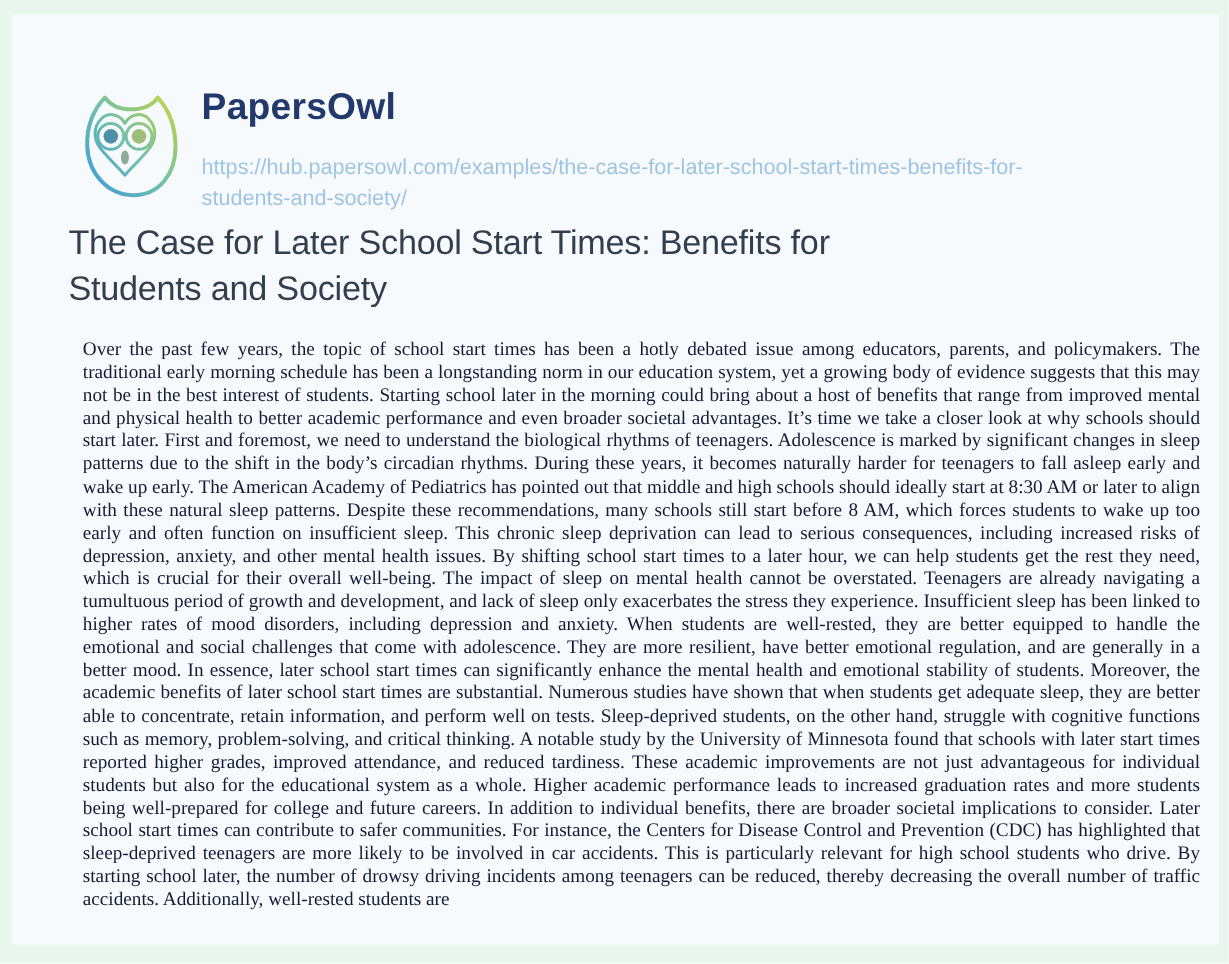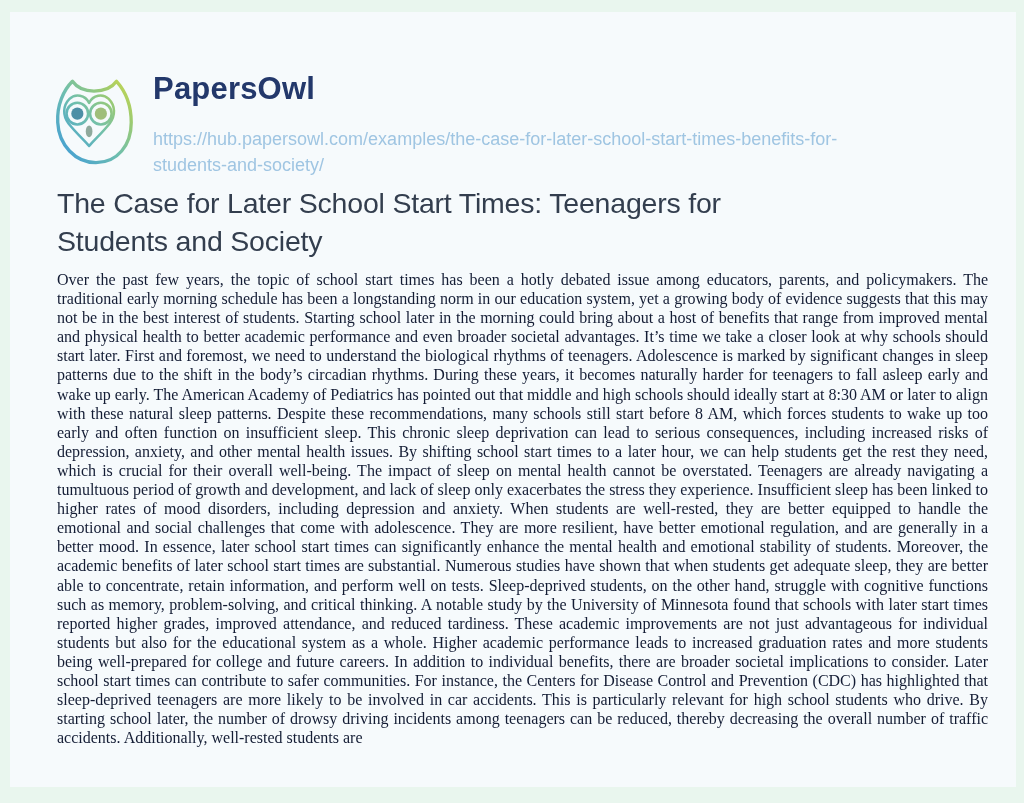--- a/index.html
+++ b/index.html
@@ -10,21 +10,21 @@
     overflow:hidden;
     font-family:"Liberation Sans",sans-serif;
   }
   .card{
     position:absolute;
     left:10px;top:12px;right:8px;bottom:16px;
     background:#f6fafc;
   }
   .header{
     position:absolute;
-    left:35px;top:56px;
+    left:50px;top:56px;
     display:flex;
     align-items:flex-start;
   }
   .logo{
     width:98px;height:104px;
     flex:0 0 auto;
   }
   .brand-block{
     margin-left:10px;
     padding-top:4px;
@@ -59,21 +59,21 @@
   }
   .body-text{
     position:absolute;
     left:47px;top:258px;
     width:931px;
     font-family:"Liberation Serif",serif;
     font-size:16px;
     line-height:19.1px;
     color:#131c34;
     text-align:justify;
-    margin:0;
+    margin:12px;
   }
 </style>
 </head>
 <body>
 
 <div class="page">
   <div class="card">
 
     <div class="header">
 
@@ -113,18 +113,18 @@
           <ellipse cx="45" cy="64" rx="3.4" ry="6" fill="#8fa99c"></ellipse>
         </svg>
       </span>
 
       <div class="brand-block">
         <div class="brand">PapersOwl</div>
         <a class="url" href="#">https://hub.papersowl.com/examples/the-case-for-later-school-start-times-benefits-for-students-and-society/</a>
       </div>
     </div>
 
-    <h1 class="title">The Case for Later School Start Times: Teenagers for Students and Society</h1>
+    <h1 class="title">The Case for Later School Start Times: Benefits for Students and Society</h1>
 
     <p class="body-text">Over the past few years, the topic of school start times has been a hotly debated issue among educators, parents, and policymakers. The traditional early morning schedule has been a longstanding norm in our education system, yet a growing body of evidence suggests that this may not be in the best interest of students. Starting school later in the morning could bring about a host of benefits that range from improved mental and physical health to better academic performance and even broader societal advantages. It’s time we take a closer look at why schools should start later. First and foremost, we need to understand the biological rhythms of teenagers. Adolescence is marked by significant changes in sleep patterns due to the shift in the body’s circadian rhythms. During these years, it becomes naturally harder for teenagers to fall asleep early and wake up early. The American Academy of Pediatrics has pointed out that middle and high schools should ideally start at 8:30 AM or later to align with these natural sleep patterns. Despite these recommendations, many schools still start before 8 AM, which forces students to wake up too early and often function on insufficient sleep. This chronic sleep deprivation can lead to serious consequences, including increased risks of depression, anxiety, and other mental health issues. By shifting school start times to a later hour, we can help students get the rest they need, which is crucial for their overall well-being. The impact of sleep on mental health cannot be overstated. Teenagers are already navigating a tumultuous period of growth and development, and lack of sleep only exacerbates the stress they experience. Insufficient sleep has been linked to higher rates of mood disorders, including depression and anxiety. When students are well-rested, they are better equipped to handle the emotional and social challenges that come with adolescence. They are more resilient, have better emotional regulation, and are generally in a better mood. In essence, later school start times can significantly enhance the mental health and emotional stability of students. Moreover, the academic benefits of later school start times are substantial. Numerous studies have shown that when students get adequate sleep, they are better able to concentrate, retain information, and perform well on tests. Sleep-deprived students, on the other hand, struggle with cognitive functions such as memory, problem-solving, and critical thinking. A notable study by the University of Minnesota found that schools with later start times reported higher grades, improved attendance, and reduced tardiness. These academic improvements are not just advantageous for individual students but also for the educational system as a whole. Higher academic performance leads to increased graduation rates and more students being well-prepared for college and future careers. In addition to individual benefits, there are broader societal implications to consider. Later school start times can contribute to safer communities. For instance, the Centers for Disease Control and Prevention (CDC) has highlighted that sleep-deprived teenagers are more likely to be involved in car accidents. This is particularly relevant for high school students who drive. By starting school later, the number of drowsy driving incidents among teenagers can be reduced, thereby decreasing the overall number of traffic accidents. Additionally, well-rested students are</p>
 
   </div>
 </div>
 
 </body></html>

